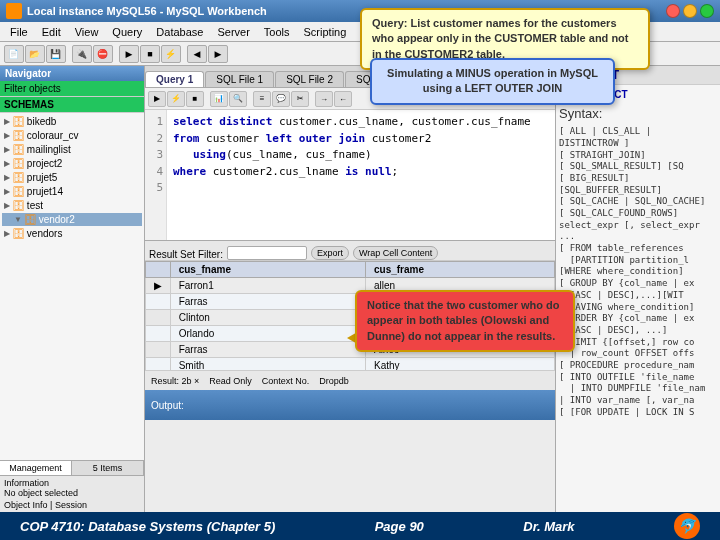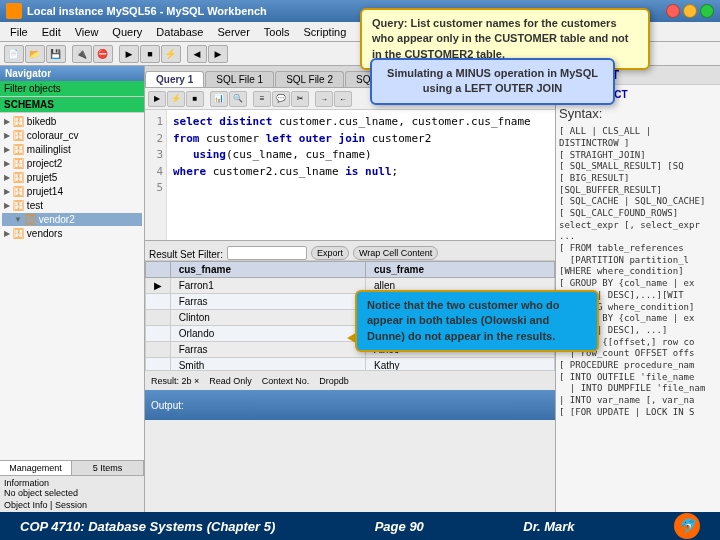--- a/index.html
+++ b/index.html
@@ -418,22 +418,22 @@
       top: 58px;
       left: 370px;
       width: 245px;
       text-align: center;
       background: #ccddff;
       border-color: #3366cc;
     }
     .callout-bottom {
       top: 290px;
       left: 355px;
-      width: 244px;
-      background: #0ea5e9;
+      width: 220px;
+      background: #ef4444;
       border-color: #cc9900;
     }
     .arrow-right {
       position: absolute;
       left: 347px;
       top: 330px;
       width: 0; height: 0;
       border-top: 8px solid transparent;
       border-bottom: 8px solid transparent;
       border-right: 14px solid #cc9900;

